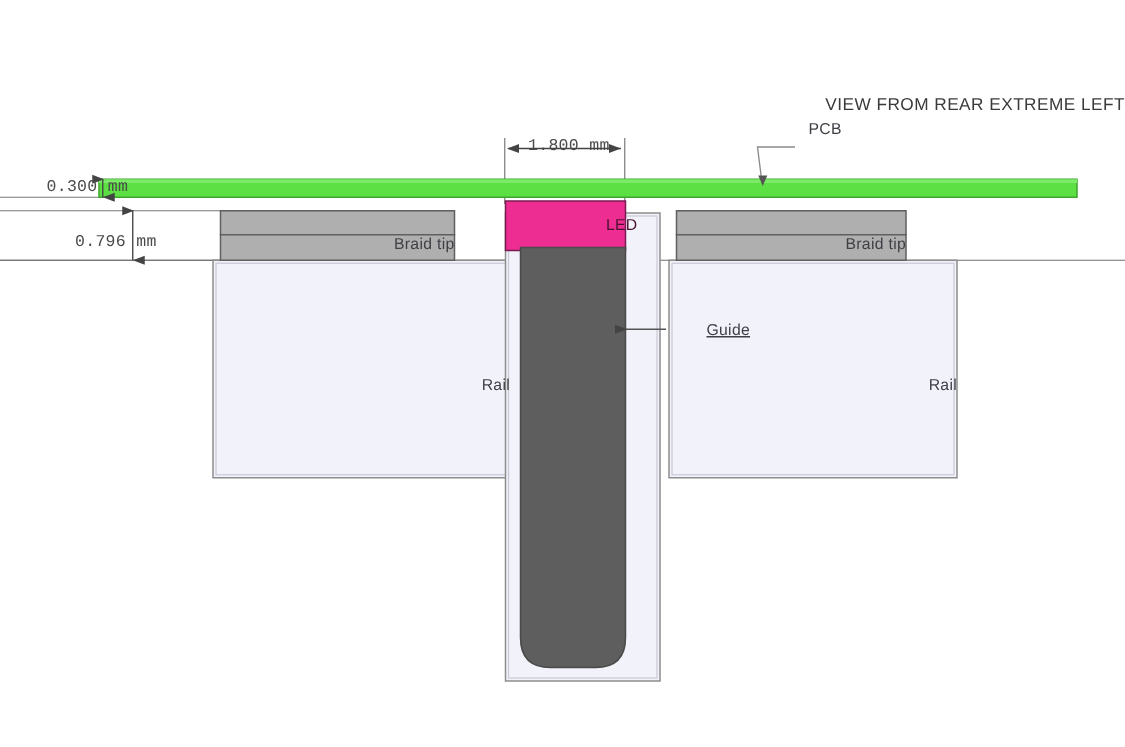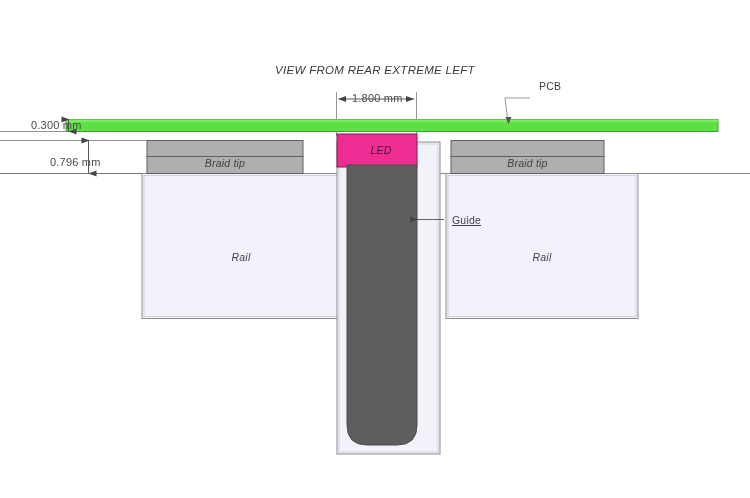--- a/index.html
+++ b/index.html
@@ -3,24 +3,24 @@
 <meta charset="utf-8">
 <style>
   html,body{margin:0;padding:0;background:#ffffff;}
   body{
     width:750px;height:498px;overflow:hidden;position:relative;
     font-family:"Liberation Sans","DejaVu Sans",sans-serif;
     color:#3a3a3a;
   }
   #stage{position:absolute;left:0;top:0;width:750px;height:498px;}
   .lbl{position:absolute;white-space:nowrap;font-size:11px;color:#3f3f46;letter-spacing:.2px;}
-  .lbl-center{text-align:center;font-style:italic;}
+  .lbl-center{text-align:right;}
   svg{position:absolute;left:0;top:0;width:750px;height:498px;overflow:visible;}
   .title{font-size:11.5px;color:#3a3a3a;letter-spacing:.3px;}
-  .dimtxt{font-size:11px;color:#4a4a4a;}
+  .dimtxt{font-size:11px;color:#4a4a4a;font-family:Liberation Mono, monospace;}
   .partlbl{font-size:10.5px;color:#3f3f46;}
   .ledlbl{font-size:10.5px;color:#4a1030;}
 </style>
 </head>
 <body>
 
 <div id="stage">
 
   <svg viewBox="0 0 750 498">
     <defs>
@@ -117,19 +117,19 @@
   <div class="lbl dimtxt" style="left:50px;top:156px;">0.796 mm</div>
 
   <div class="lbl partlbl" style="left:539px;top:80px;">PCB</div>
 
   <div class="lbl ledlbl lbl-center" style="left:337px;top:144px;width:88px;">LED</div>
 
   <div class="lbl partlbl lbl-center" style="left:147px;top:157px;width:156px;">Braid tip</div>
 
   <div class="lbl partlbl lbl-center" style="left:451px;top:157px;width:153px;">Braid tip</div>
 
-  <div class="lbl partlbl" style="left:452px;top:214px;text-decoration:underline;">Guide</div>
+  <div class="lbl partlbl" style="left:471px;top:214px;text-decoration:underline;">Guide</div>
 
   <div class="lbl partlbl lbl-center" style="left:142px;top:251px;width:198px;">Rail</div>
 
   <div class="lbl partlbl lbl-center" style="left:446px;top:251px;width:192px;">Rail</div>
 
 </div>
 
 </body></html>

